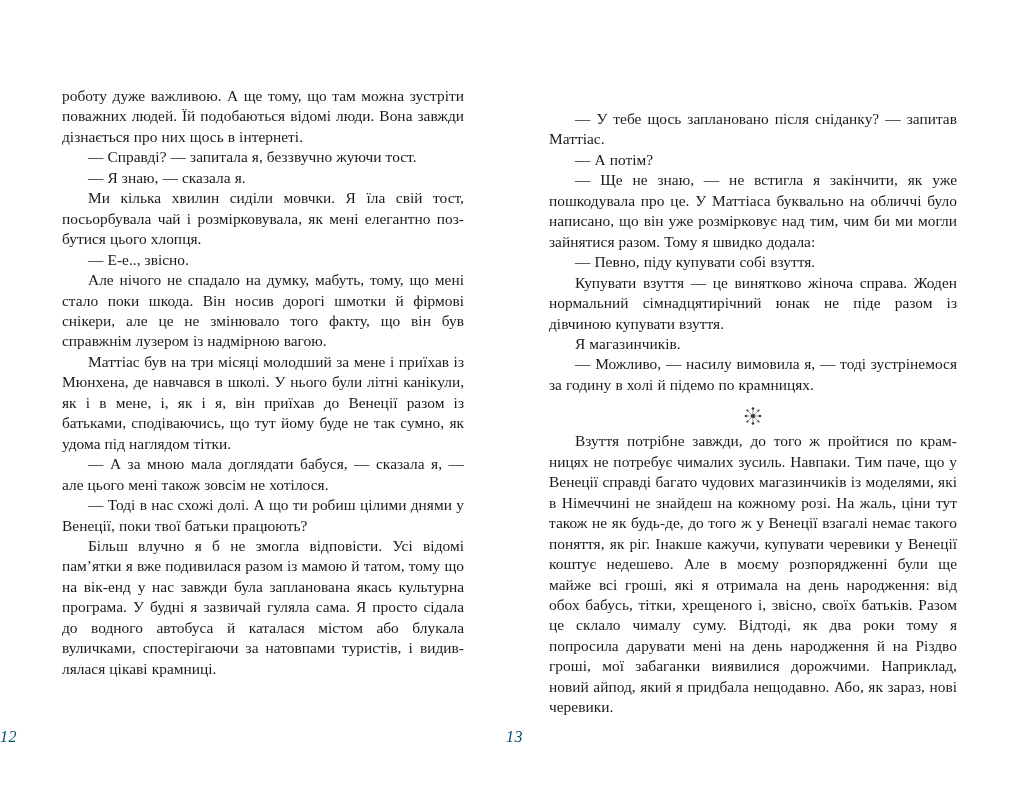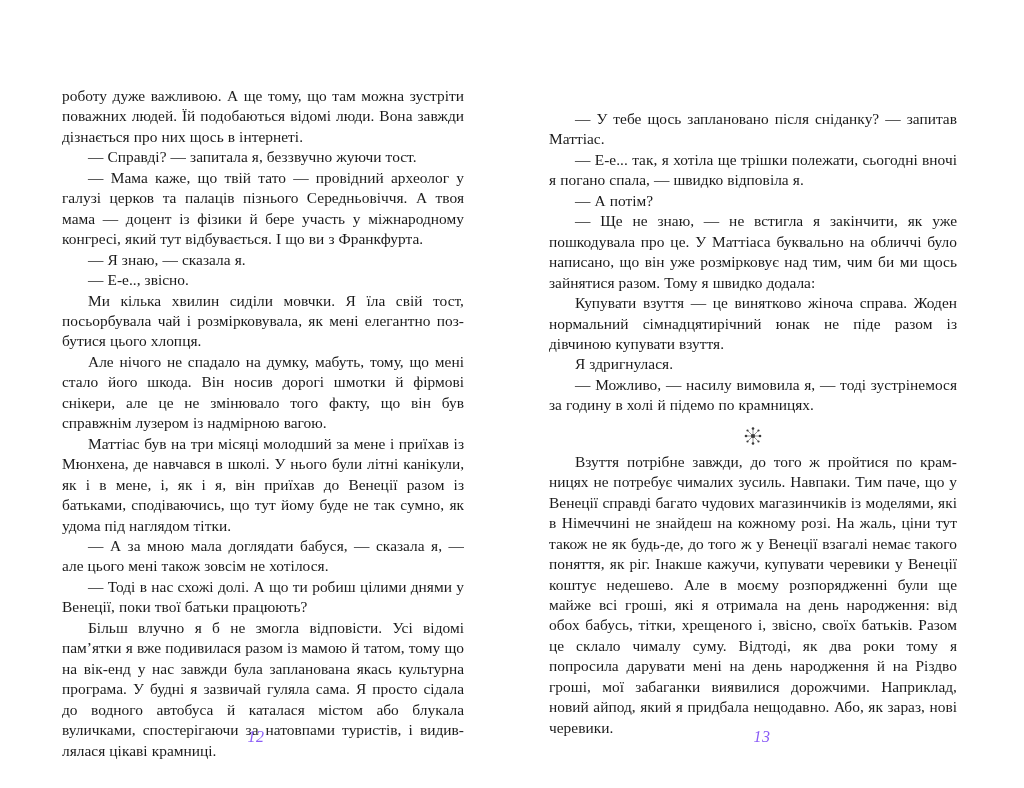--- a/index.html
+++ b/index.html
@@ -62,63 +62,61 @@
     line-height: 20.45px;
     height: 20px;
   }
   .ornament svg { display: inline-block; vertical-align: middle; }
 
   .folio {
     position: absolute;
     bottom: 42px;
     left: 0;
     width: 512px;
-    text-align: center;
     font-family: "Liberation Serif", "DejaVu Serif", serif;
     font-style: italic;
     font-size: 16px;
-    color: #8b5cf6;
+    color: #0c4a6e;
     letter-spacing: 0.5px;
   }
   .page-left  .folio { text-indent: 0; }
   .page-right .folio { text-indent: 0; }
 </style>
 </head>
 <body>
 
 <div class="spread">
 
   <div class="page page-left">
     <div class="textblock">
 
       <p class="noindent">роботу дуже важливою. А ще тому, що там можна зустріти поважних людей. Їй подобаються відомі люди. Вона завжди дізнається про них щось в інтернеті.</p>
       <p>— Справді? — запитала я, беззвучно жуючи тост.</p>
-      <p>— Мама каже, що твій тато — провідний археолог у галузі церков та палаців пізнього Середньовіччя. А твоя мама — доцент із фізики й бере участь у міжнародному конгресі, який тут відбувається. І що ви з Франкфурта.</p>
       <p>— Я знаю, — сказала я.</p>
+      <p>Ми кілька хвилин сиділи мовчки. Я їла свій тост, посьорбувала чай і розмірковувала, як мені елегантно поз­бутися цього хлопця.</p>
       <p>— Е-е.., звісно.</p>
-      <p>Ми кілька хвилин сиділи мовчки. Я їла свій тост, посьорбувала чай і розмірковувала, як мені елегантно поз­бутися цього хлопця.</p>
-      <p>Але нічого не спадало на думку, мабуть, тому, що мені стало його шкода. Він носив дорогі шмотки й фірмові снікери, але це не змінювало того факту, що він був справжнім лузером із надмірною вагою.</p>
+      <p>Але нічого не спадало на думку, мабуть, тому, що мені стало поки шкода. Він носив дорогі шмотки й фірмові снікери, але це не змінювало того факту, що він був справжнім лузером із надмірною вагою.</p>
       <p>Маттіас був на три місяці молодший за мене і при­їхав із Мюнхена, де навчався в школі. У нього були літні канікули, як і в мене, і, як і я, він приїхав до Венеції разом із батьками, сподіваючись, що тут йому буде не так сумно, як удома під наглядом тітки.</p>
       <p>— А за мною мала доглядати бабуся, — сказала я, — але цього мені також зовсім не хотілося.</p>
       <p>— Тоді в нас схожі долі. А що ти робиш цілими днями у Венеції, поки твої батьки працюють?</p>
       <p>Більш влучно я б не змогла відповісти. Усі відомі пам’ятки я вже подивилася разом із мамою й татом, тому що на вік-енд у нас завжди була запланована якась куль­турна програма. У будні я зазвичай гуляла сама. Я просто сідала до водного автобуса й каталася містом або блукала вуличками, спостерігаючи за натовпами туристів, і видив­лялася цікаві крамниці.</p>
 
     </div>
     <div class="folio">12</div>
   </div>
 
   <div class="page page-right">
     <div class="textblock">
 
       <p>— У тебе щось заплановано після сніданку? — за­питав Маттіас.</p>
-      <p>— Е-е... так, я хотіла ще трішки полежати, сьогодні вночі я погано спала, — швидко відповіла я.</p>
       <p>— А потім?</p>
-      <p>— Ще не знаю, — не встигла я закінчити, як уже пошкодувала про це. У Маттіаса буквально на обличчі було написано, що він уже розмірковує над тим, чим би ми щось зайнятися разом. Тому я швидко додала:</p>
+      <p>— Ще не знаю, — не встигла я закінчити, як уже пошкодувала про це. У Маттіаса буквально на обличчі було написано, що він уже розмірковує над тим, чим би ми могли зайнятися разом. Тому я швидко додала:</p>
+      <p>— Певно, піду купувати собі взуття.</p>
       <p>Купувати взуття — це винятково жіноча справа. Жоден нормальний сімнадцятирічний юнак не піде разом із дівчиною купувати взуття.</p>
-      <p>Я здригнулася.</p>
+      <p>Я магазинчиків.</p>
       <p>— Можливо, — насилу вимовила я, — тоді зустрінемо­ся за годину в холі й підемо по крамницях.</p>
 
       <div class="ornament">
         <svg width="22" height="20" viewBox="0 0 44 40" aria-hidden="true">
           <g fill="#3a3a3a" stroke="#3a3a3a" stroke-width="1.1" stroke-linecap="round">
             <line x1="22" y1="20" x2="22" y2="5"></line>
             <line x1="22" y1="20" x2="22" y2="35"></line>
             <line x1="22" y1="20" x2="8" y2="20"></line>
             <line x1="22" y1="20" x2="36" y2="20"></line>
             <line x1="22" y1="20" x2="11" y2="9"></line>

